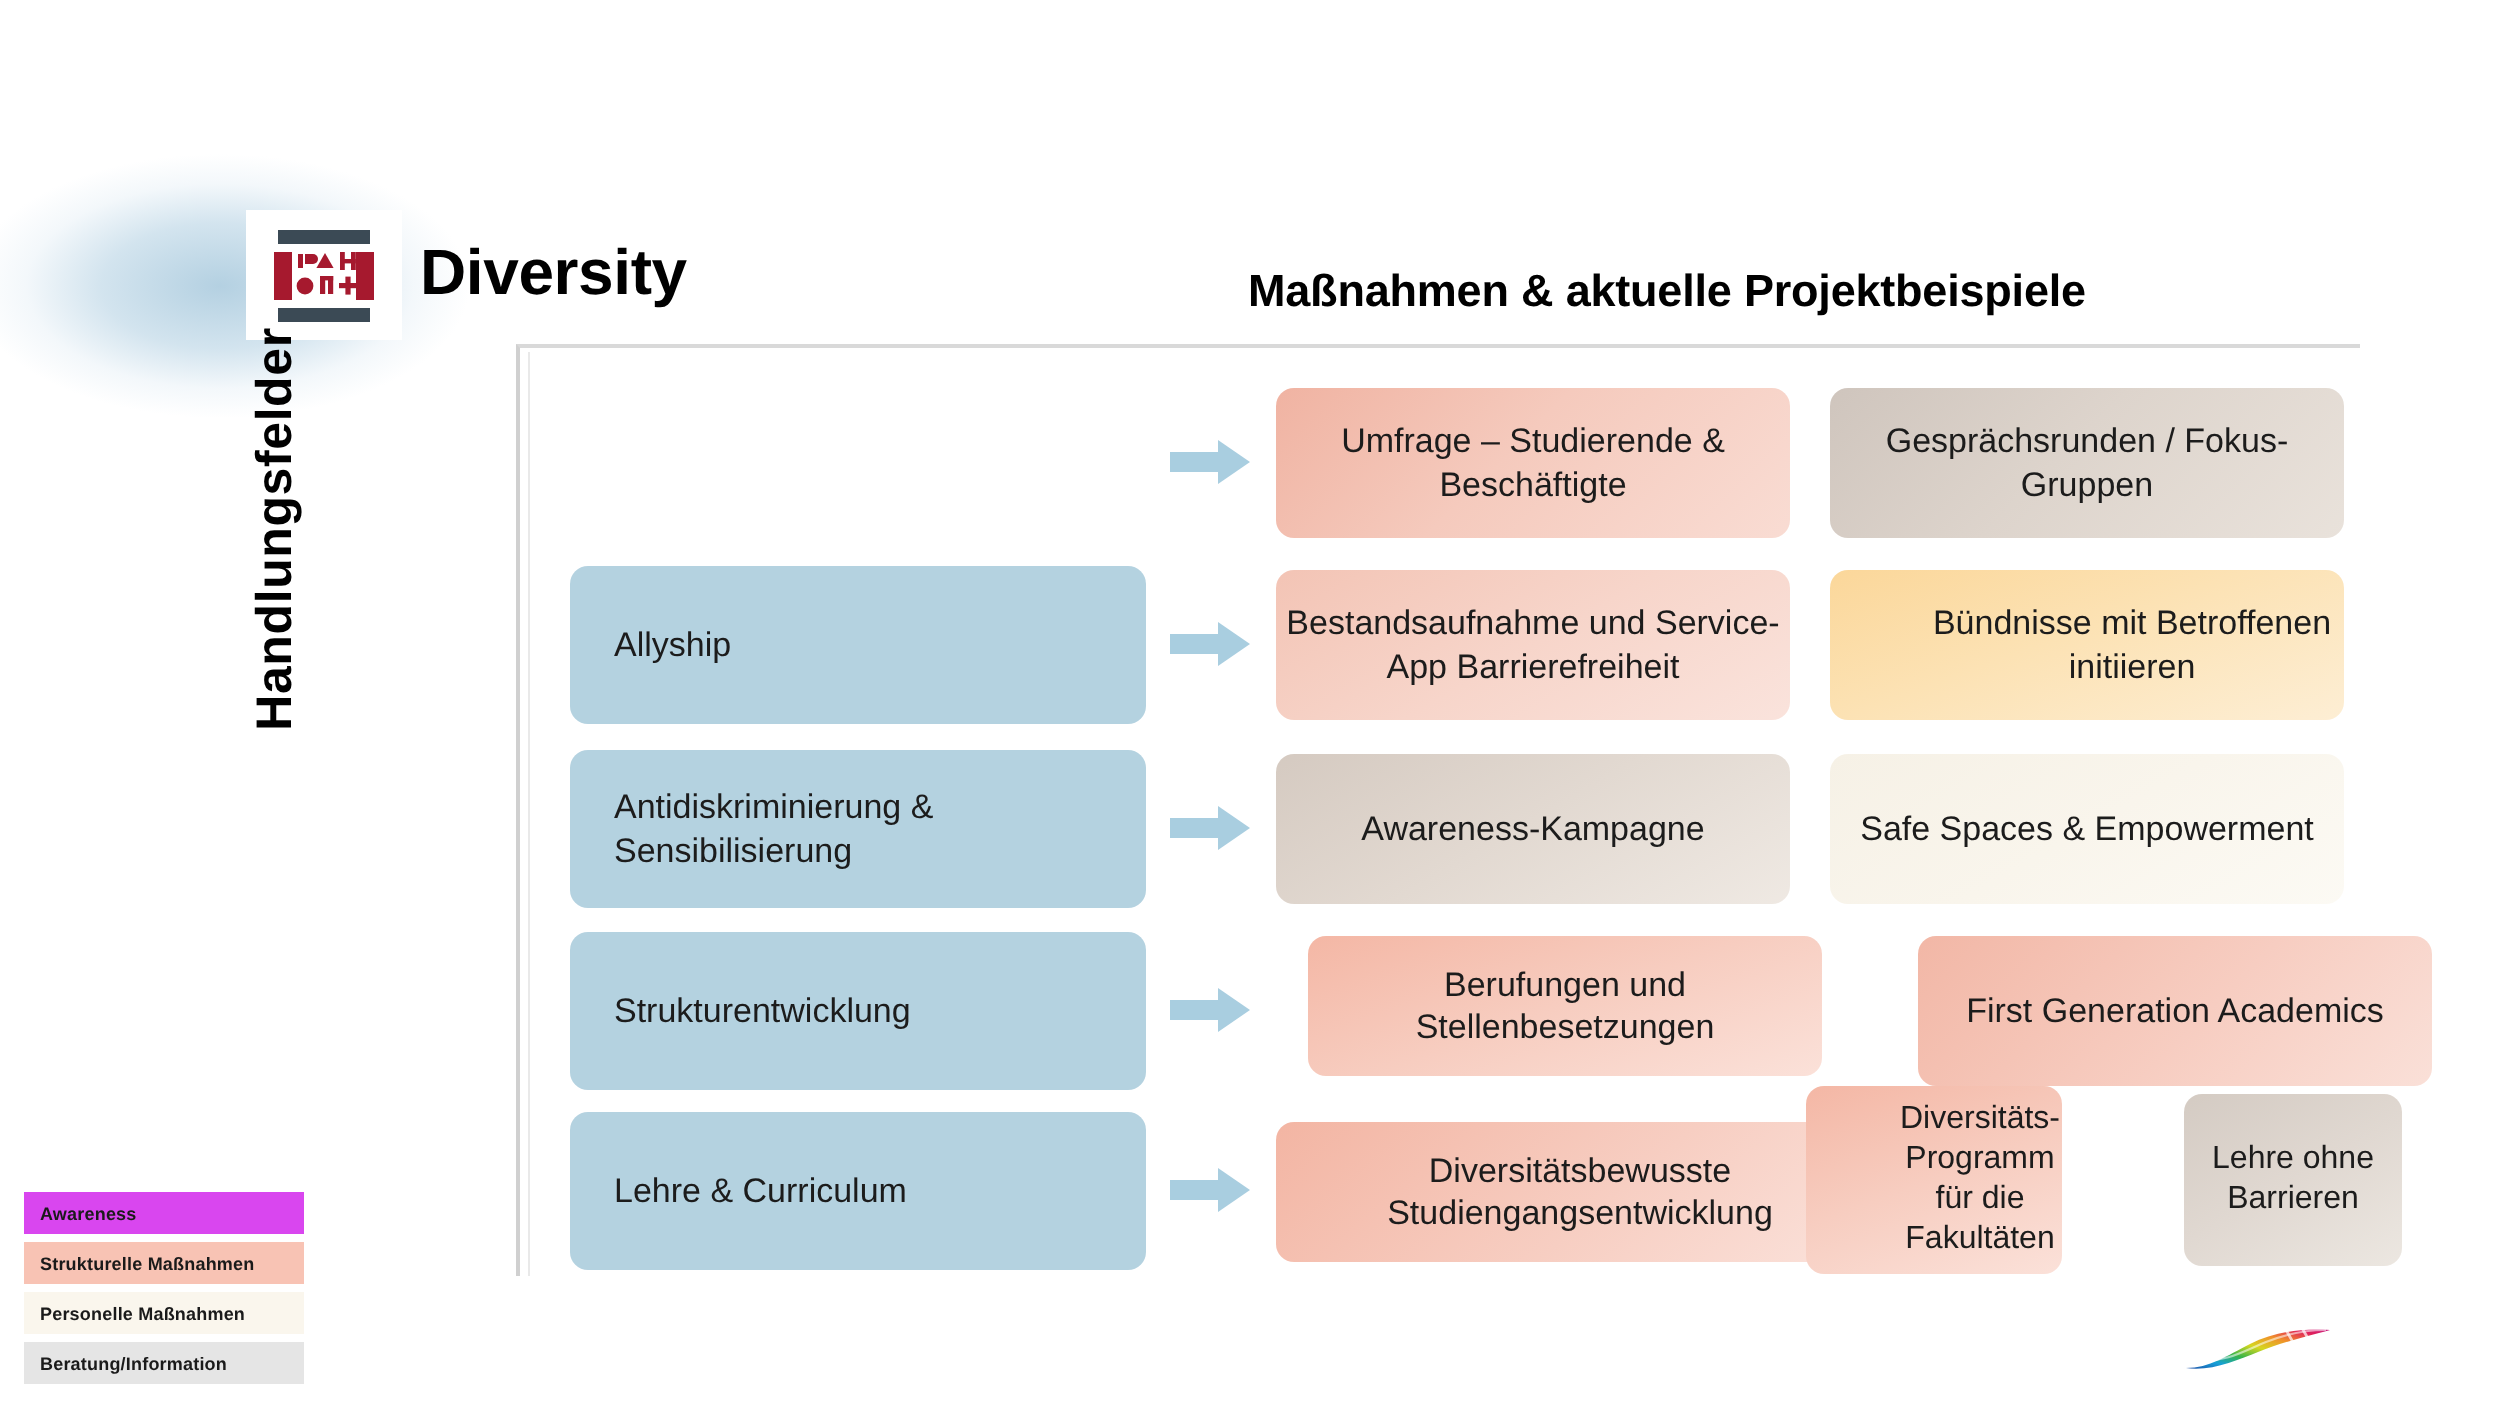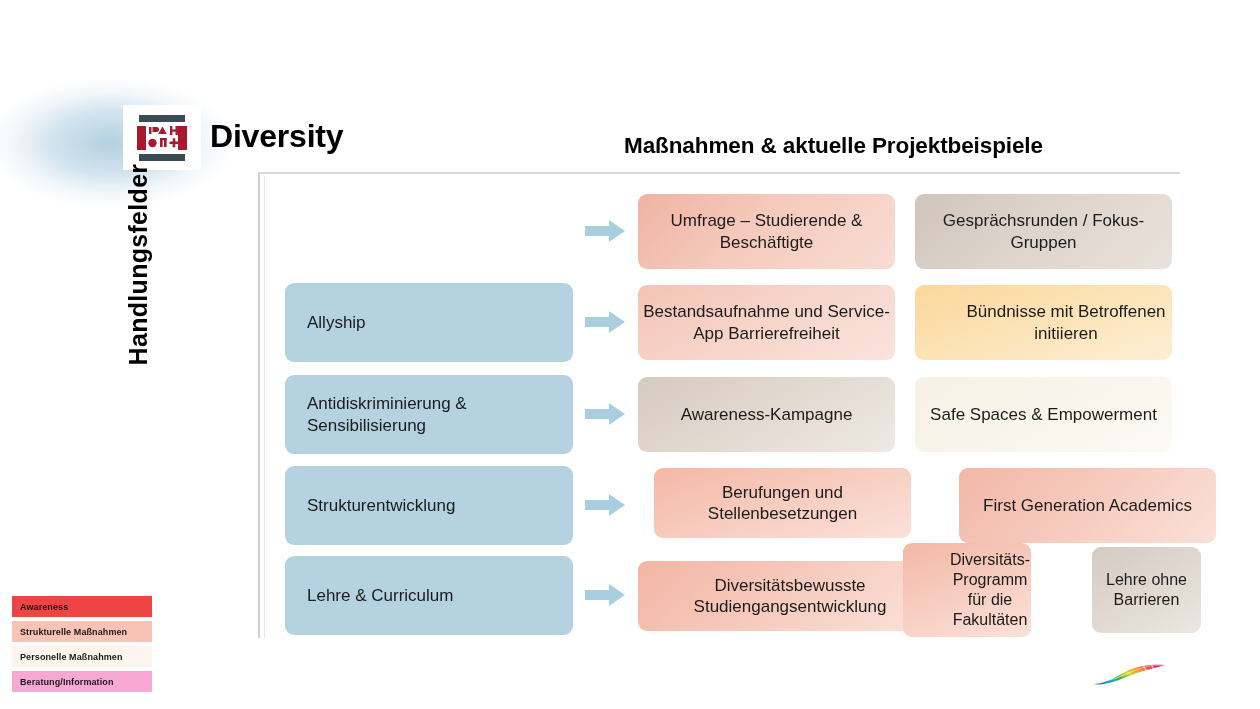--- a/index.html
+++ b/index.html
@@ -163,24 +163,24 @@
     display: flex;
     align-items: center;
     padding-left: 8px;
     box-sizing: border-box;
     font-size: 9px;
     font-weight: bold;
     color: #1a1a1a;
     letter-spacing: 0.1px;
     filter: blur(0.35px);
   }
-  .lg-awareness { background: #ef4444; }
+  .lg-awareness { background: #d946ef; }
   .lg-struktur  { background: #f8c3b4; }
   .lg-personell { background: #faf6ed; }
-  .lg-beratung  { background: #f9a8d4; }
+  .lg-beratung  { background: #e5e5e5; }
 
   
   #swoosh {
     position: absolute;
     left: 1091px;
     top: 662px;
     width: 76px;
     height: 28px;
   }
 </style>

